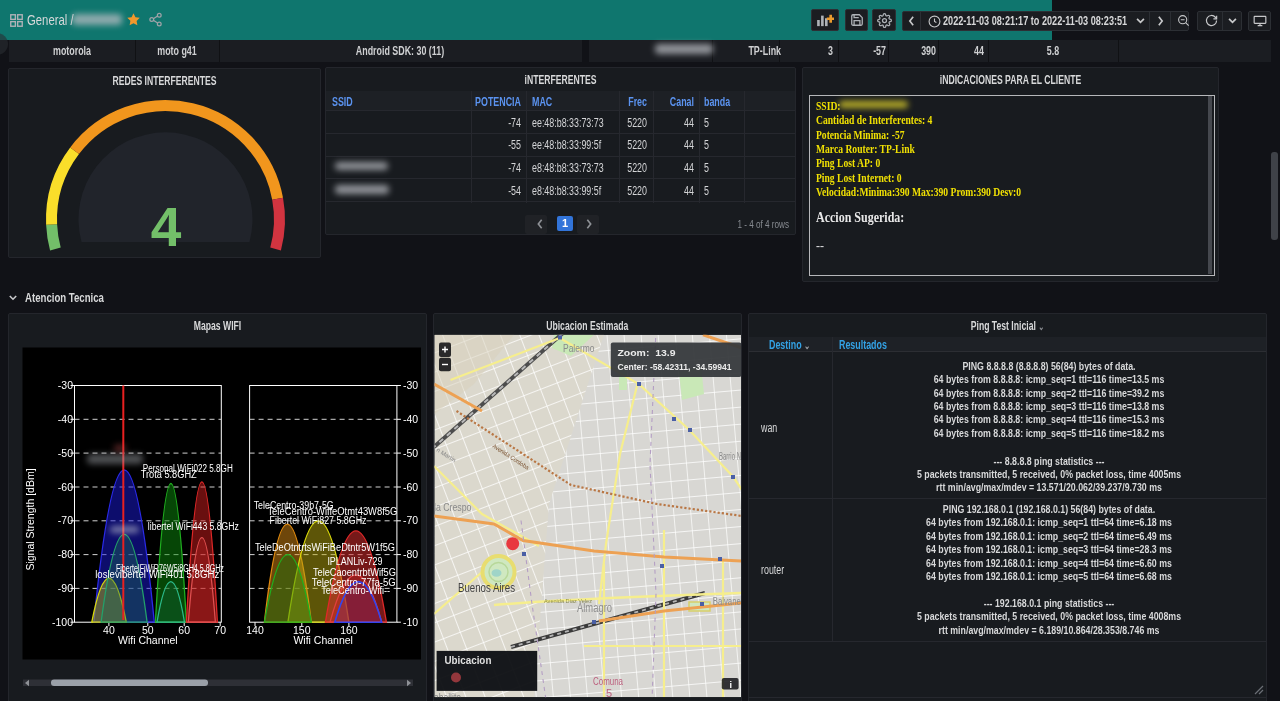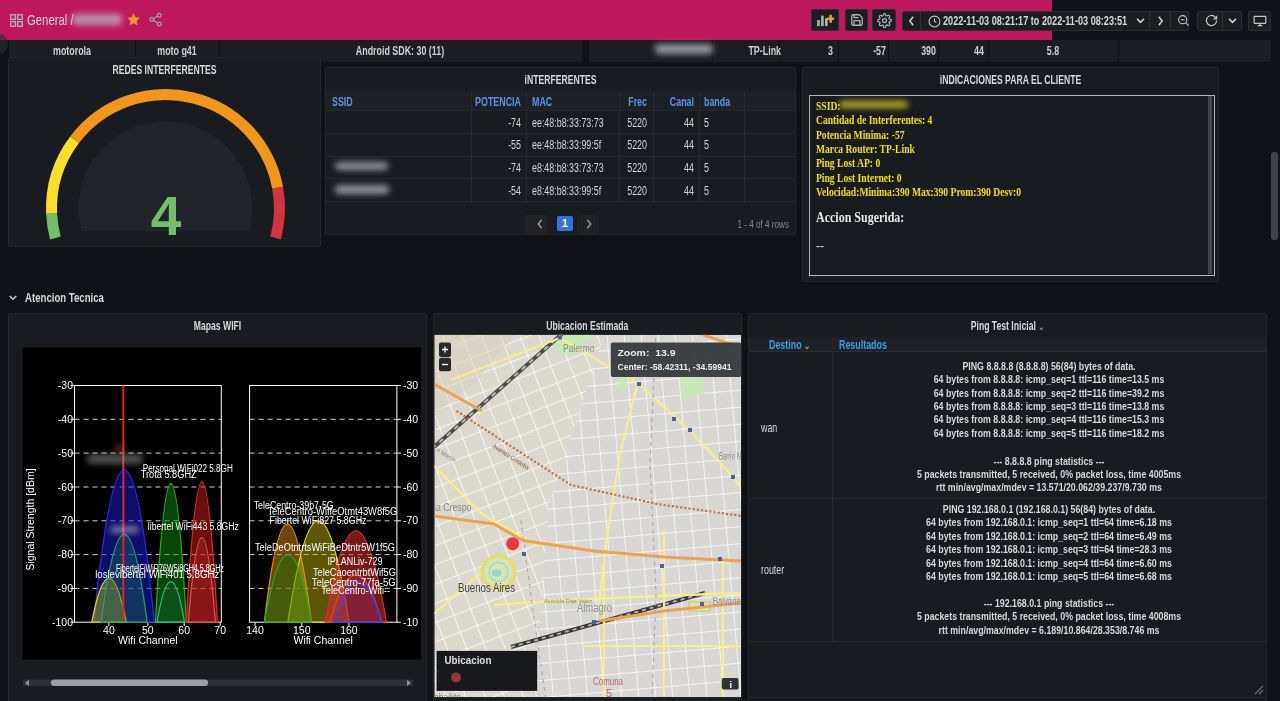--- a/index.html
+++ b/index.html
@@ -8,21 +8,21 @@
 .blur{position:absolute;background:#b9bcc2;border-radius:4px;filter:blur(3px);opacity:.75}
 .ct{position:absolute;width:200px;margin-left:-100px;text-align:center;transform:scaleX(.74);font-size:12px;font-weight:700;color:#cfd0d2;white-space:nowrap}
 .rt{position:absolute;width:200px;margin-left:-200px;text-align:right;transform:scaleX(.74);transform-origin:100% 50%;font-size:12px;font-weight:700;color:#cfd0d2;white-space:nowrap}
 .lt{position:absolute;transform:scaleX(.74);transform-origin:0 50%;font-size:12px;font-weight:700;color:#cfd0d2;white-space:nowrap}
 svg text{font-family:"Liberation Sans",sans-serif}
 .yl{position:absolute;font-family:"Liberation Serif",serif;font-size:12px;font-weight:700;color:#f0e003;white-space:nowrap;transform:scaleX(.8);transform-origin:0 50%}
 .pl{position:absolute;left:300px;font-size:11px;font-weight:700;color:#d8d9da;white-space:nowrap;transform:translateX(-50%) scaleX(.80)}
 </style></head>
 <body>
 
-<div class="abs" style="left:0;top:0;width:1052px;height:40px;background:#be185d">
+<div class="abs" style="left:0;top:0;width:1052px;height:40px;background:#0f766e">
   <svg class="abs" style="left:10px;top:14px" width="13" height="13" viewBox="0 0 17 17" fill="none" stroke="#aeb2b7" stroke-width="1.8">
       <rect x="1" y="1" width="6" height="6"></rect>
       <rect x="10" y="1" width="6" height="6"></rect>
       <rect x="1" y="10" width="6" height="6"></rect>
       <rect x="10" y="10" width="6" height="6"></rect>
     </svg>
   <div class="abs" style="left:27px;top:12px;font-size:14.5px;color:#d8d9da;white-space:nowrap;transform:scaleX(.78);transform-origin:0 50%">General /&nbsp;</div>
   <div class="blur" style="left:72px;top:14px;width:50px;height:11px"></div>
   <svg class="abs" style="left:126px;top:12px" width="15" height="15" viewBox="0 0 24 24" fill="#f2982c">
       <path d="M12 2l3.1 6.3 6.9 1-5 4.9 1.2 6.9L12 17.8 5.8 21l1.2-6.9-5-4.9 6.9-1z"></path>
@@ -107,21 +107,21 @@
 <div class="ct" style="left:177px;top:44px">moto g41</div>
 <div class="ct" style="left:400px;top:44px">Android SDK: 30 (11)</div>
 <div class="blur" style="left:655px;top:44px;width:58px;height:10px"></div>
 <div class="rt" style="left:781px;top:44px">TP-Link</div>
 <div class="rt" style="left:833px;top:44px">3</div>
 <div class="rt" style="left:886px;top:44px">-57</div>
 <div class="rt" style="left:936px;top:44px">390</div>
 <div class="rt" style="left:984px;top:44px">44</div>
 <div class="ct" style="left:1053px;top:44px">5.8</div>
 
-<div class="panel" style="left:8px;top:57px;width:313px;height:190px">
+<div class="panel" style="left:8px;top:68px;width:313px;height:190px">
   <div class="ptitle">REDES INTERFERENTES</div>
   <svg class="abs" style="left:0;top:0" width="311" height="188" viewBox="0 0 311 188">
     <path d="M72.5,173 A87,87 0 1 1 240.5,173 Z" fill="#21242b"></path>
     <g fill="none" stroke-width="11">
       <path d="M46.4,180 A114,114 0 0 1 42.6,155.5" stroke="#73bf69"></path>
       <path d="M42.6,155.5 A114,114 0 0 1 65.6,81.7" stroke="#fade2a"></path>
       <path d="M65.6,81.7 A114,114 0 0 1 268.6,129.7" stroke="#f1961d"></path>
       <path d="M268.6,129.7 A114,114 0 0 1 266.6,180" stroke="#d23440"></path>
     </g>
     <text x="157" y="177" text-anchor="middle" font-size="55" font-weight="bold" fill="#73bf69">4</text>

